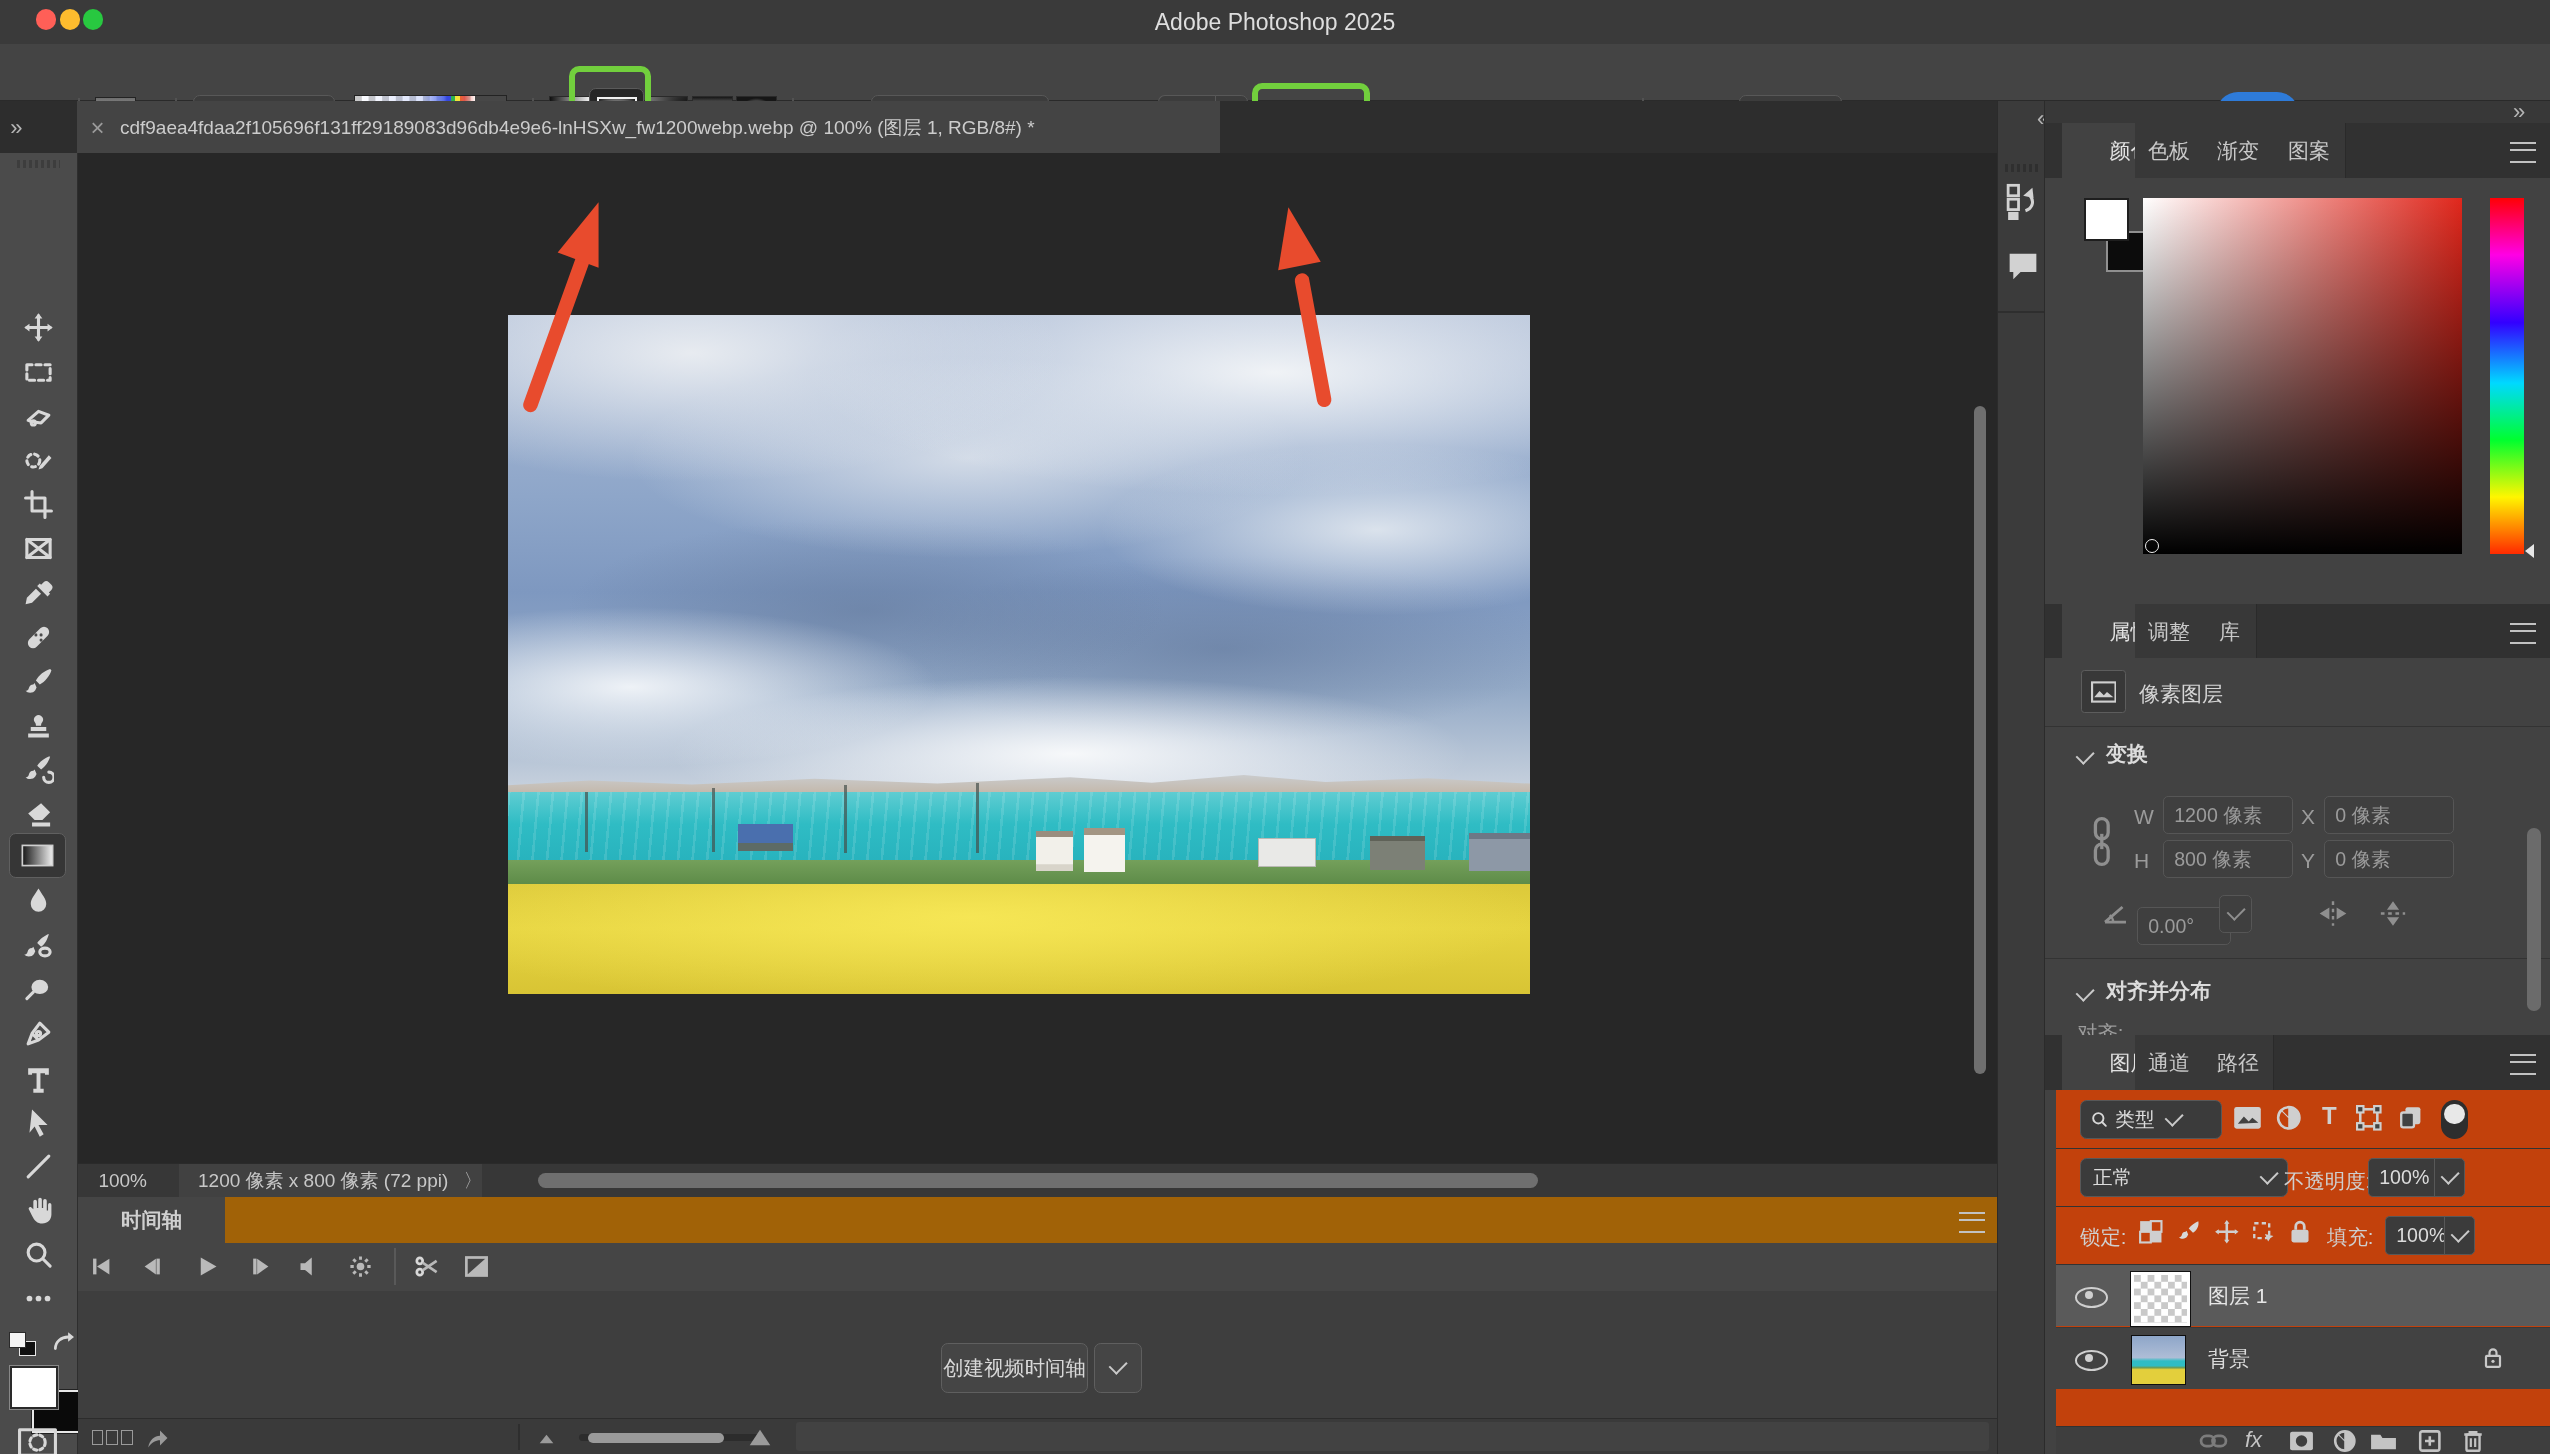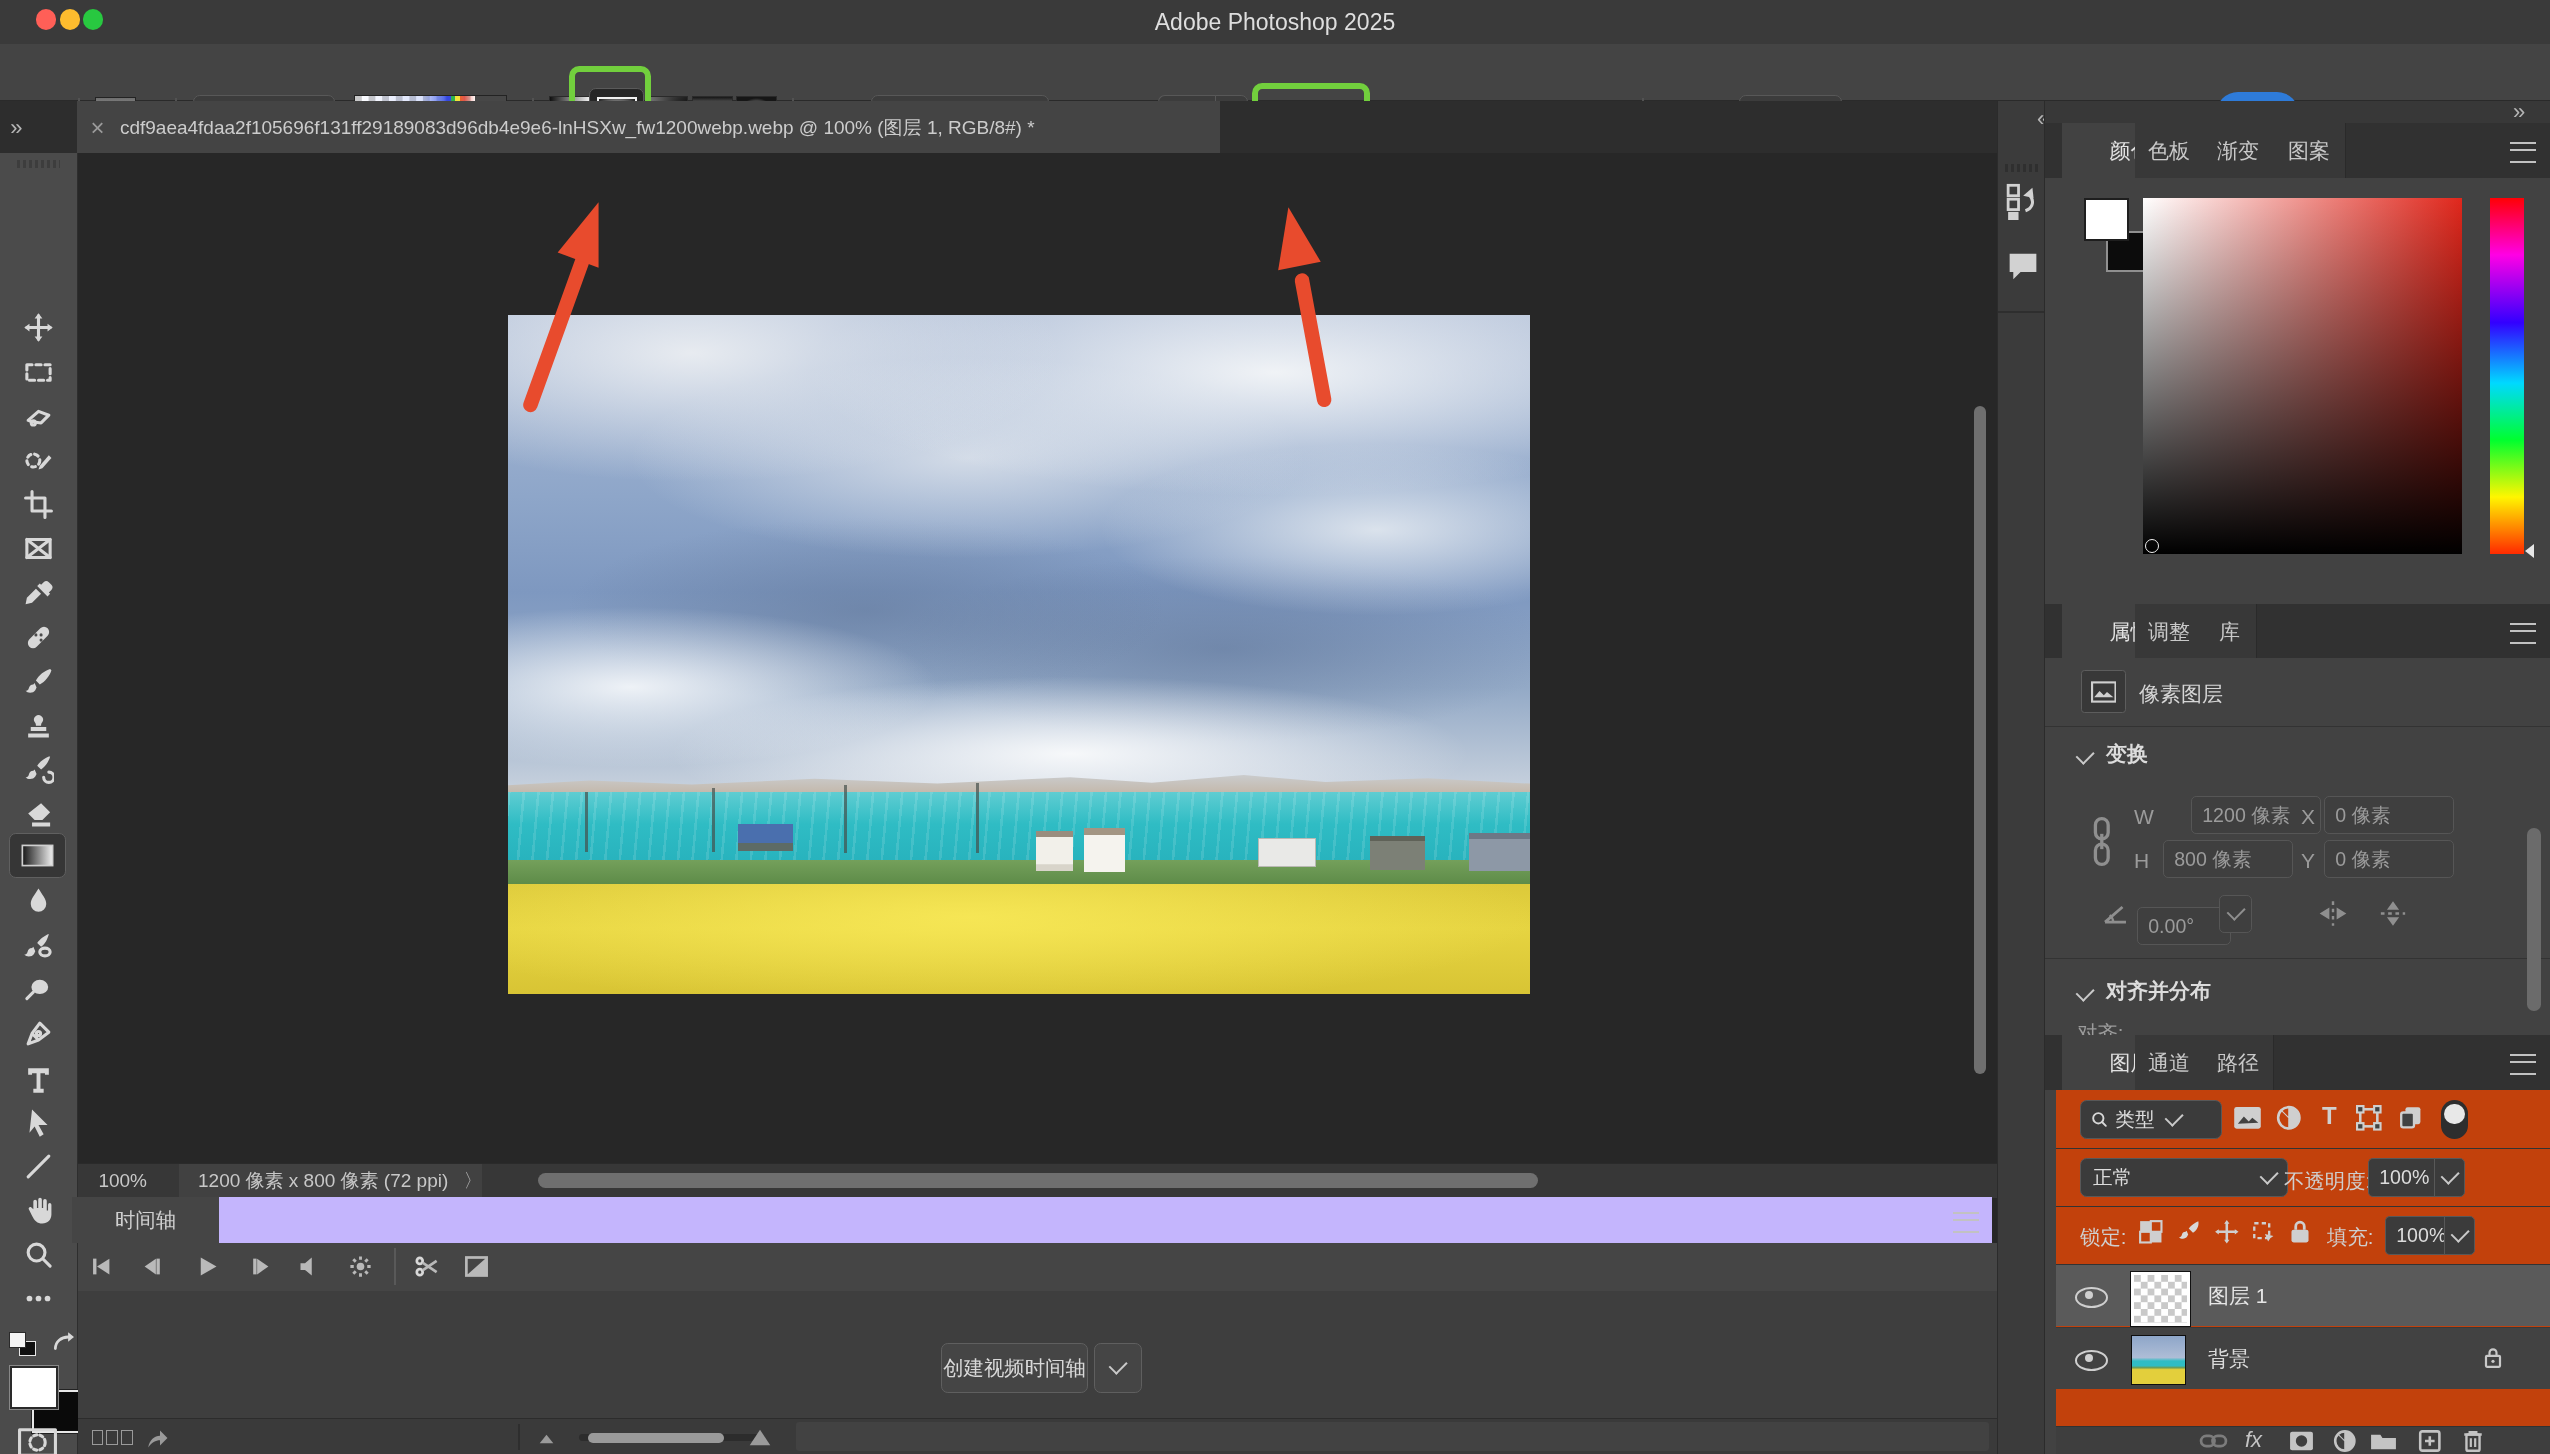--- a/index.html
+++ b/index.html
@@ -28,21 +28,21 @@
   .doctab{left:77px;top:101px;width:1143px;height:53px;background:#444444;display:flex;align-items:center;}
   
   .toolbar{left:0;top:153px;width:77px;height:1302px;background:#4b4b4b;border-right:0.9px solid #2e2e2e;}
   .tool{left:11px;width:55px;height:43px;display:flex;align-items:center;justify-content:center;}
   .tool.sel{background:#363636;border:0.9px solid #606060;border-radius:6.8px;}
   
   .canvas{left:78px;top:153px;width:1920px;height:1009px;background:#272727;}
   
   .statusbar{left:78px;top:1163px;width:1920px;height:34px;background:#373737;border-top:0.9px solid #2a2a2a;font-size:19px;}
   
-  .tl-tabrow{left:72px;top:1197px;width:1920px;height:46px;background:#c4b5fd;}
+  .tl-tabrow{left:78px;top:1197px;width:1920px;height:46px;background:#a16207;font-weight:bold;}
   .tl-controls{left:78px;top:1243px;width:1920px;height:49px;background:#454545;border-bottom:0.9px solid #2c2c2c;}
   .tl-content{left:78px;top:1291px;width:1920px;height:127px;background:#3e3e3e;}
   .tl-footer{left:78px;top:1418px;width:1920px;height:37px;background:#3a3a3a;border-top:0.9px solid #2c2c2c;}
   .pbtn{background:#454545;border:1.7px solid #5f5f5f;border-radius:6.8px;color:#d8d8d8;font-size:20.4px;
         display:flex;align-items:center;justify-content:center;}
   
   .dockstrip{left:1997px;top:101px;width:47px;height:1354px;background:#3b3b3b;border-left:0.9px solid #2b2b2b;}
   .rpanel{left:2044px;top:101px;width:506px;height:1354px;background:#424242;border-left:0.9px solid #2b2b2b;}
   .ptabrow{position:absolute;left:0;width:506px;height:55px;background:#313131;}
   .ptab{position:absolute;top:0;height:55px;display:flex;align-items:center;justify-content:center;
@@ -568,21 +568,21 @@
 
       <div class="abs" style="left:44px;top:158px;">
         <svg width="25.6" height="51" viewBox="0 0 20 40">
             <rect x="5" y="2" width="10" height="16" rx="5" fill="none" stroke="#8f8f8f" stroke-width="2.6"></rect>
             <rect x="5" y="22" width="10" height="16" rx="5" fill="none" stroke="#8f8f8f" stroke-width="2.6"></rect>
             <path d="M10 14v12" stroke="#8f8f8f" stroke-width="2.6"></path>
           </svg>
         </div>
 
       <span class="abs txt dim" style="left:89px;top:147px;font-size:21px;">W</span>
-      <div class="abs field" style="left:118px;top:138px;width:118px;height:36px;margin-left:28px;">
+      <div class="abs field" style="left:118px;top:138px;width:118px;height:36px;">
           <span>1200 像素</span>
         </div>
       <span class="abs txt dim" style="left:256px;top:147px;font-size:21px;">X</span>
       <div class="abs field" style="left:279px;top:138px;width:118px;height:36px;">
           <span>0 像素</span>
         </div>
 
       <span class="abs txt dim" style="left:89px;top:191px;font-size:21px;">H</span>
       <div class="abs field" style="left:118px;top:182px;width:118px;height:36px;">
           <span>800 像素</span>

